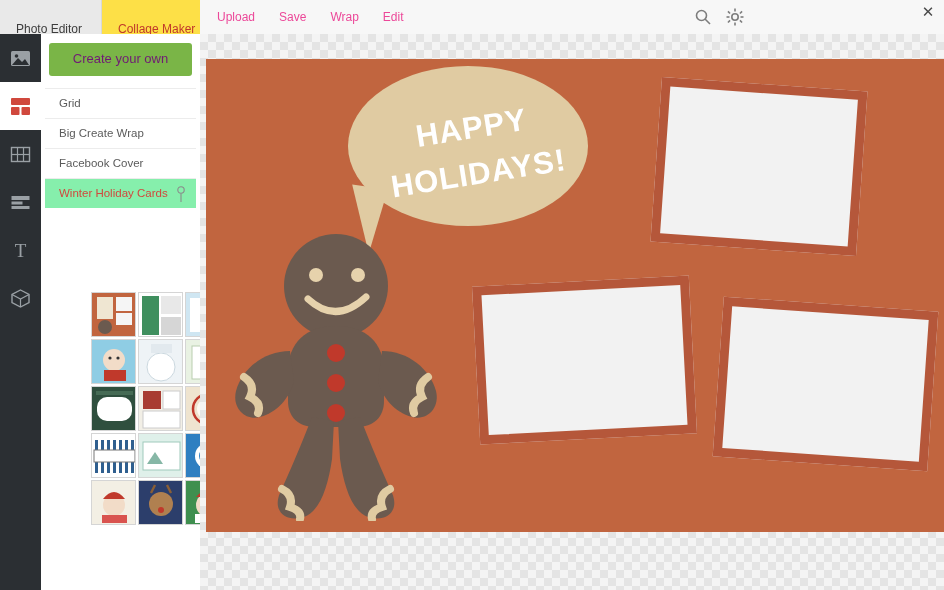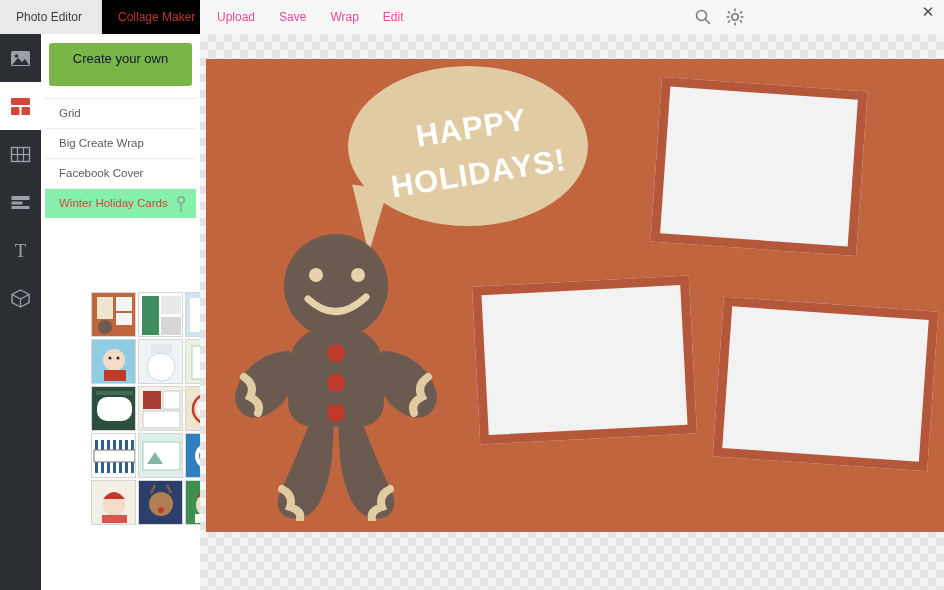--- a/index.html
+++ b/index.html
@@ -8,46 +8,46 @@
     font-family:"Liberation Sans", sans-serif;
     background:#ffffff;
     -webkit-font-smoothing:antialiased;
   }
   .app{position:relative;width:944px;height:590px;}
 
   
   .tabbar{position:absolute;left:0;top:0;width:944px;height:34px;background:#e9e9e9;border-bottom:1px solid #cfcfcf;}
   .tab{
     position:absolute;top:0;height:48px;line-height:34px;
-    font-size:12px;color:#3c3c3c;padding:0 16px;box-sizing:border-box;
+    font-size:12px;color:#3c3c3c;padding:12px 16px;box-sizing:border-box;
     cursor:default;
   }
   .tab.inactive{left:0;background:#e9e9e9;}
-  .tab.active{left:101px;background:#000000;color:#c0392b;border-right:1px solid #d8d8d8;border-left:1px solid #d8d8d8;}
+  .tab.active{left:101px;background:#fde047;color:#c0392b;border-right:1px solid #d8d8d8;border-left:1px solid #d8d8d8;}
 
   .close-x{position:absolute;right:8px;top:4px;width:16px;height:16px;text-align:center;line-height:16px;font-size:15px;color:#4a4a4a;cursor:pointer;}
 
   
   .menustrip{position:absolute;left:200px;top:0;width:744px;height:34px;background:#f7f7f7;border-bottom:1px solid #d9d9d9;}
   .menu-items{position:absolute;left:205px;top:0;height:34px;display:flex;align-items:center;}
   .menu-item{font-size:12px;color:#ec4899;padding:0 12px;line-height:34px;cursor:pointer;}
   .menu-icons{position:absolute;right:200px;top:0;height:34px;display:flex;align-items:center;gap:14px;}
   .mi{width:18px;height:18px;opacity:.75;cursor:pointer;}
 
   
   .rail{position:absolute;left:0;top:34px;width:41px;height:556px;background:#2b2f33;}
   .rail-btn{position:relative;width:41px;height:48px;display:flex;align-items:center;justify-content:center;cursor:pointer;}
   .rail-btn.sel{background:#ffffff;}
   .rail-ic{width:21px;height:21px;display:block;}
 
   
   .panel{position:absolute;left:41px;top:34px;width:159px;height:556px;background:#ffffff;border-right:1px solid #dedede;}
   .create-btn{
-    margin:9px 8px 8px 8px;height:43px;line-height:32px;text-align:center;
-    background:#7ab547;color:#0f172a;font-size:13px;border-radius:3px;cursor:pointer;
+    margin:9px 8px 8px 8px;height:33px;line-height:32px;text-align:center;
+    background:#7ab547;color:#701a75;font-size:13px;border-radius:3px;cursor:pointer;
   }
   .list{margin:0;padding:4px;list-style:none;}
   .list li{
     height:29px;line-height:29px;font-size:11.5px;color:#5b5b5b;
     padding-left:14px;border-top:1px solid #ececec;cursor:pointer;position:relative;
   }
   .list li.sel{color:#d0483d;background:#86efac;}
   .li-badge{position:absolute;right:10px;top:6px;width:10px;height:17px;}
 
   

